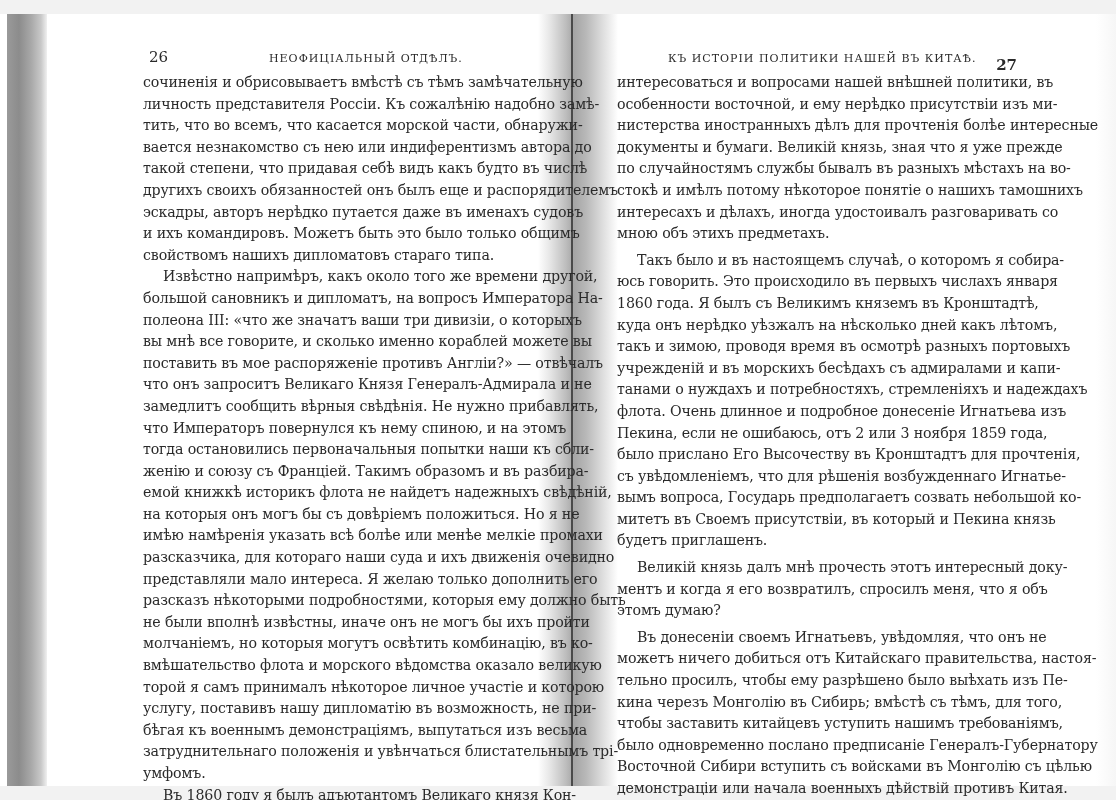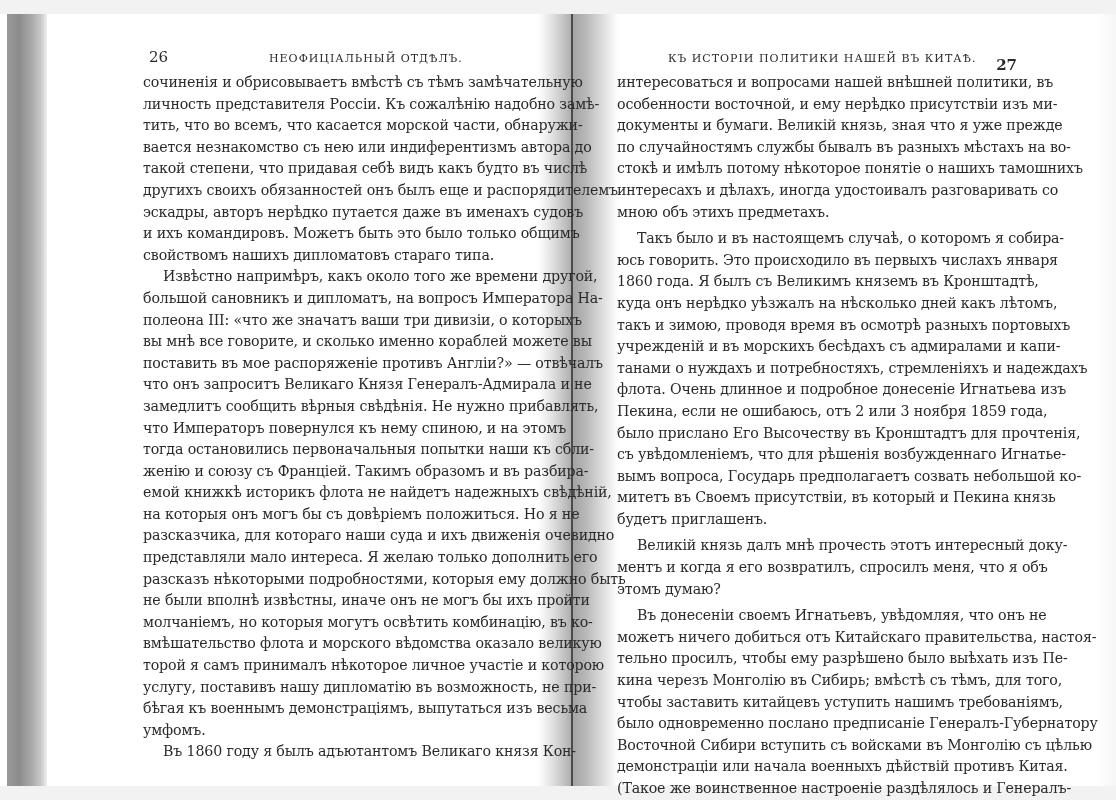--- a/index.html
+++ b/index.html
@@ -87,46 +87,49 @@
         <span class="line">полеона III: «что же значатъ ваши три дивизіи, о которыхъ</span>
         <span class="line">вы мнѣ все говорите, и сколько именно кораблей можете вы</span>
         <span class="line">поставить въ мое распоряженіе противъ Англіи?» — отвѣчалъ</span>
         <span class="line">что онъ запроситъ Великаго Князя Генералъ-Адмирала и не</span>
         <span class="line">замедлитъ сообщить вѣрныя свѣдѣнія. Не нужно прибавлять,</span>
         <span class="line">что Императоръ повернулся къ нему спиною, и на этомъ</span>
         <span class="line">тогда остановились первоначальныя попытки наши къ сбли-</span>
         <span class="line">женію и союзу съ Франціей. Такимъ образомъ и въ разбира-</span>
         <span class="line">емой книжкѣ историкъ флота не найдетъ надежныхъ свѣдѣній,</span>
         <span class="line">на которыя онъ могъ бы съ довѣріемъ положиться. Но я не</span>
+        <span class="line">имѣю намѣренія указать всѣ болѣе или менѣе мелкіе промахи</span>
         <span class="line">разсказчика, для котораго наши суда и ихъ движенія очевидно</span>
         <span class="line">представляли мало интереса. Я желаю только дополнить его</span>
         <span class="line">разсказъ нѣкоторыми подробностями, которыя ему должно быть</span>
         <span class="line">не были вполнѣ извѣстны, иначе онъ не могъ бы ихъ пройти</span>
         <span class="line">молчаніемъ, но которыя могутъ освѣтить комбинацію, въ ко-</span>
         <span class="line">вмѣшательство флота и морского вѣдомства оказало великую</span>
         <span class="line">торой я самъ принималъ нѣкоторое личное участіе и которою</span>
         <span class="line">услугу, поставивъ нашу дипломатію въ возможность, не при-</span>
         <span class="line">бѣгая къ военнымъ демонстраціямъ, выпутаться изъ весьма</span>
+        <span class="line">затруднительнаго положенія и увѣнчаться блистательнымъ трі-</span>
         <span class="line last">умфомъ.</span>
       </div>
       <div>
         <span class="line indent">Въ 1860 году я былъ адъютантомъ Великаго князя Кон-</span>
       </div>
     </div>
 </div>
 
 <div class="page page-right">
   <div class="header">
     <span class="title">КЪ ИСТОРІИ ПОЛИТИКИ НАШЕЙ ВЪ КИТАѢ.</span>
     <span class="num">27</span>
   </div>
   <div class="body-text" id="right-body">
       <div>
         <span class="line">интересоваться и вопросами нашей внѣшней политики, въ</span>
         <span class="line">особенности восточной, и ему нерѣдко присутствіи изъ ми-</span>
+        <span class="line">нистерства иностранныхъ дѣлъ для прочтенія болѣе интересные</span>
         <span class="line">документы и бумаги. Великій князь, зная что я уже прежде</span>
         <span class="line">по случайностямъ службы бывалъ въ разныхъ мѣстахъ на во-</span>
         <span class="line">стокѣ и имѣлъ потому нѣкоторое понятіе о нашихъ тамошнихъ</span>
         <span class="line">интересахъ и дѣлахъ, иногда удостоивалъ разговаривать со</span>
         <span class="line last">мною объ этихъ предметахъ.</span>
       </div>
       <div class="para-gap"></div>
       <div>
         <span class="line indent">Такъ было и въ настоящемъ случаѣ, о которомъ я собира-</span>
         <span class="line">юсь говорить. Это происходило въ первыхъ числахъ января</span>

